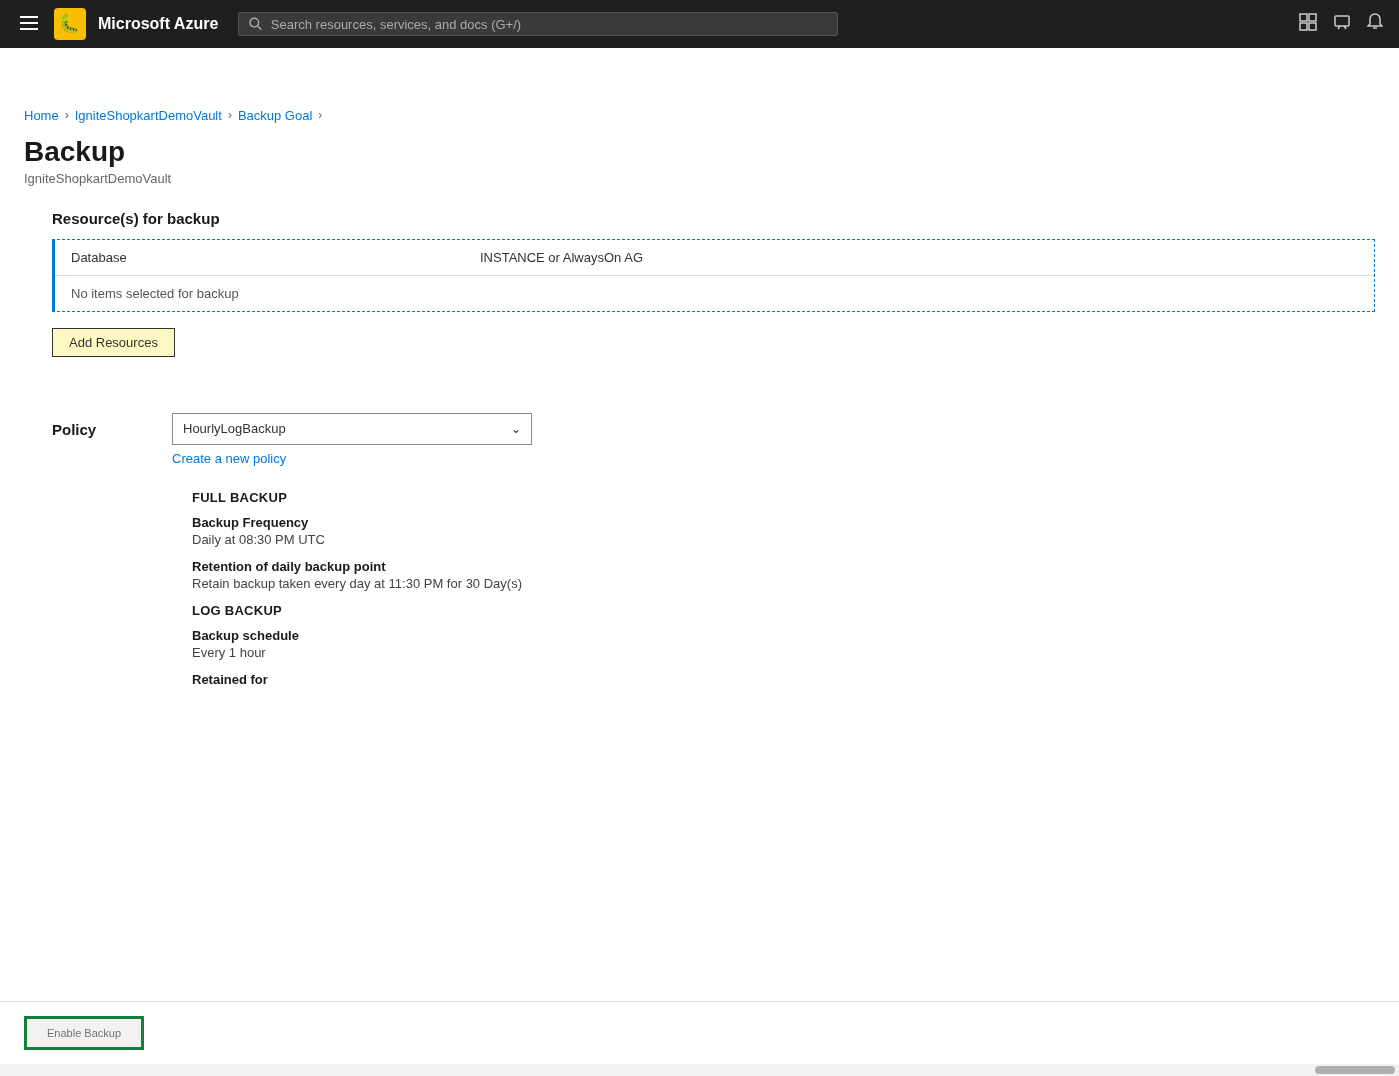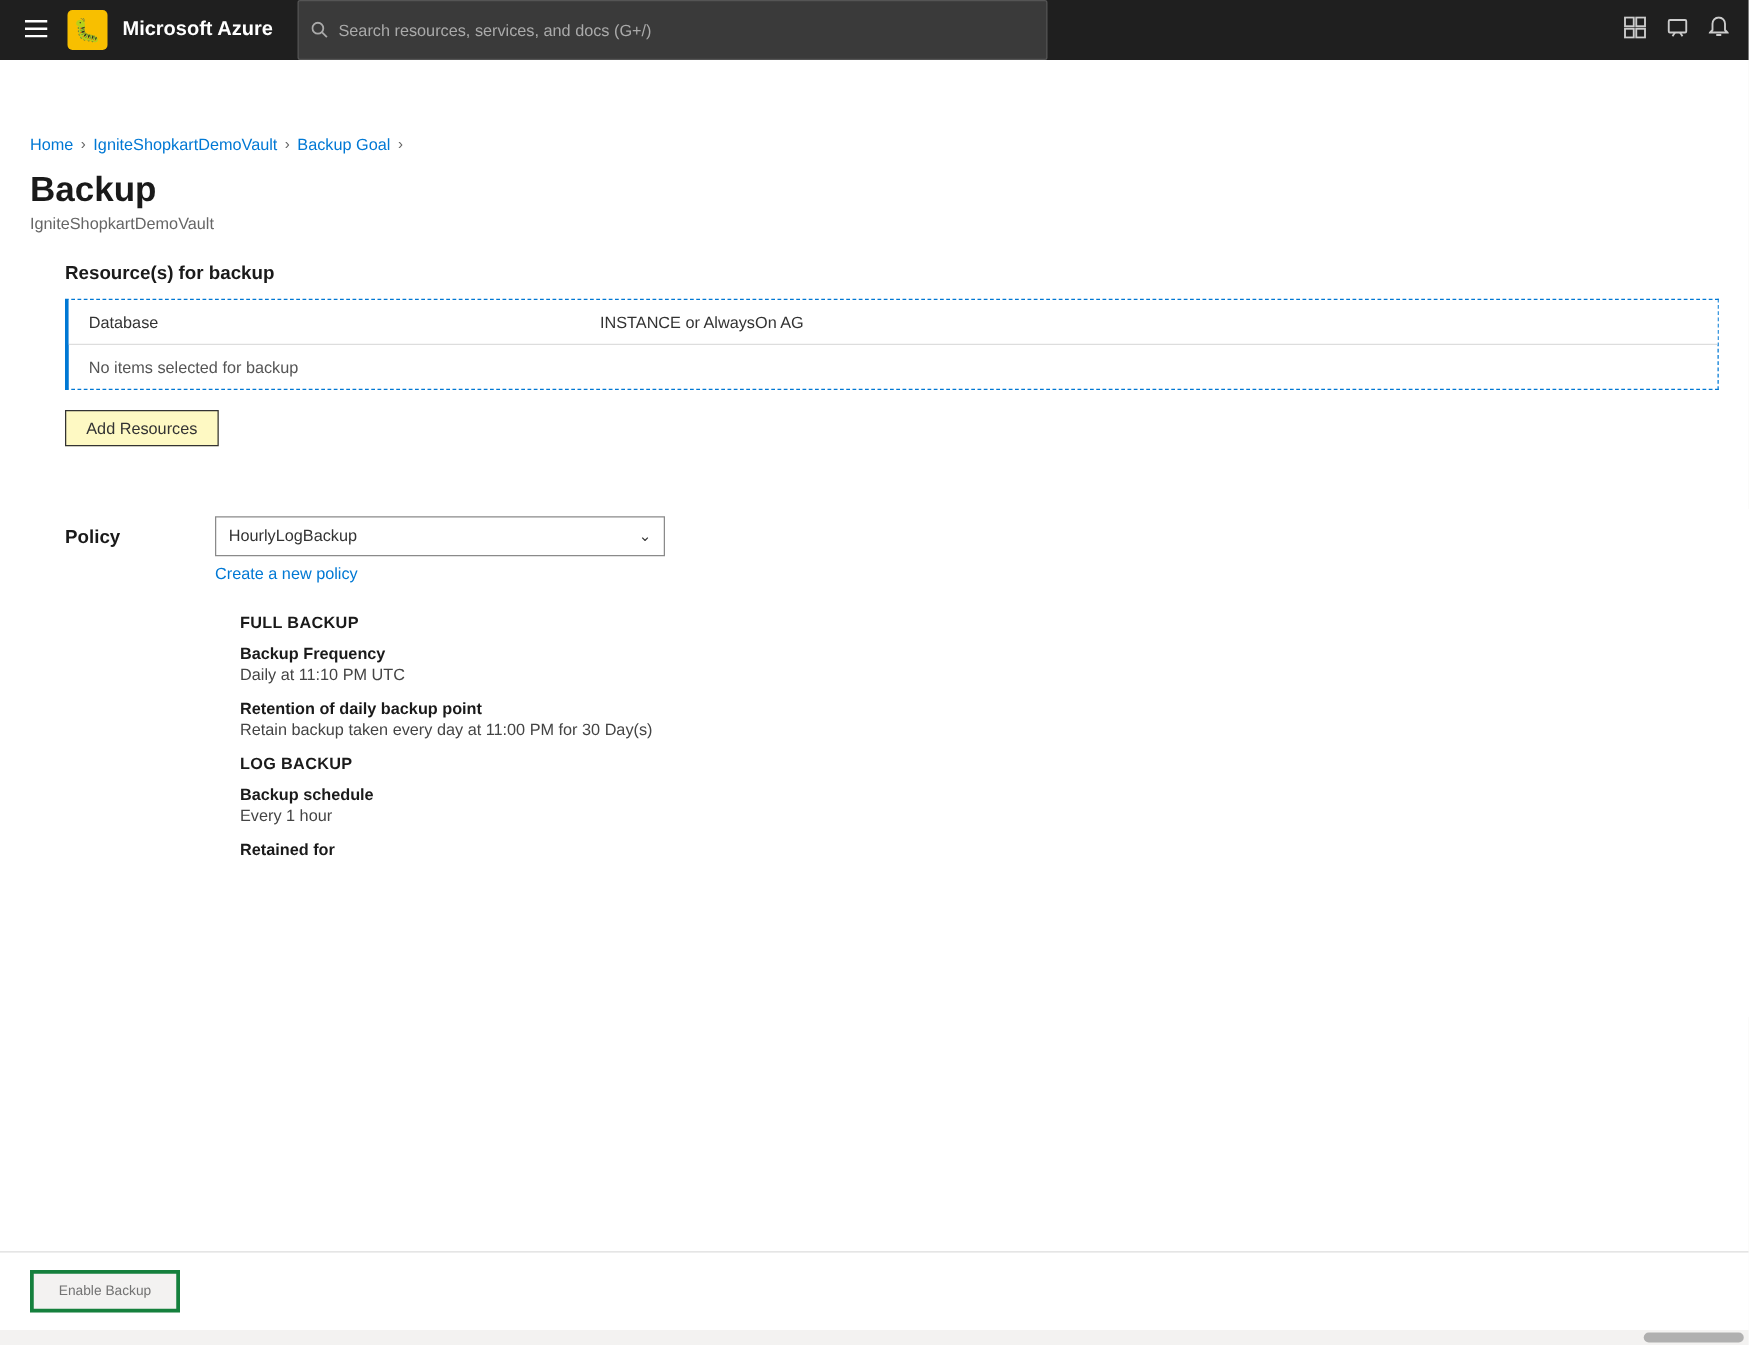--- a/index.html
+++ b/index.html
@@ -35,21 +35,21 @@
       align-items: center;
       justify-content: center;
       font-size: 18px;
     }
     .topnav-search {
       flex: 1;
       max-width: 600px;
       background: #3a3a3a;
       border: 1px solid #555;
       border-radius: 2px;
-      height: 48px;
+      height: 24px;
       display: flex;
       align-items: center;
       padding: 0 10px;
       gap: 8px;
       color: #aaa;
     }
     .topnav-search input {
       background: transparent;
       border: none;
       outline: none;
@@ -361,26 +361,26 @@
           <a href="#" class="create-policy-link">Create a new policy</a>
         </div>
       </div>
 
       <div class="backup-details">
 
         <div class="backup-section-header">FULL BACKUP</div>
 
         <div class="backup-field">
           <div class="backup-field-label">Backup Frequency</div>
-          <div class="backup-field-value">Daily at 11:10 PM UTC</div>
+          <div class="backup-field-value">Daily at 08:30 PM UTC</div>
         </div>
 
         <div class="backup-field">
           <div class="backup-field-label">Retention of daily backup point</div>
-          <div class="backup-field-value">Retain backup taken every day at 11:00 PM for 30 Day(s)</div>
+          <div class="backup-field-value">Retain backup taken every day at 11:30 PM for 30 Day(s)</div>
         </div>
 
         <div class="backup-section-header" style="margin-top: 8px;">LOG BACKUP</div>
 
         <div class="backup-field">
           <div class="backup-field-label">Backup schedule</div>
           <div class="backup-field-value">Every 1 hour</div>
         </div>
 
         <div class="backup-field">

